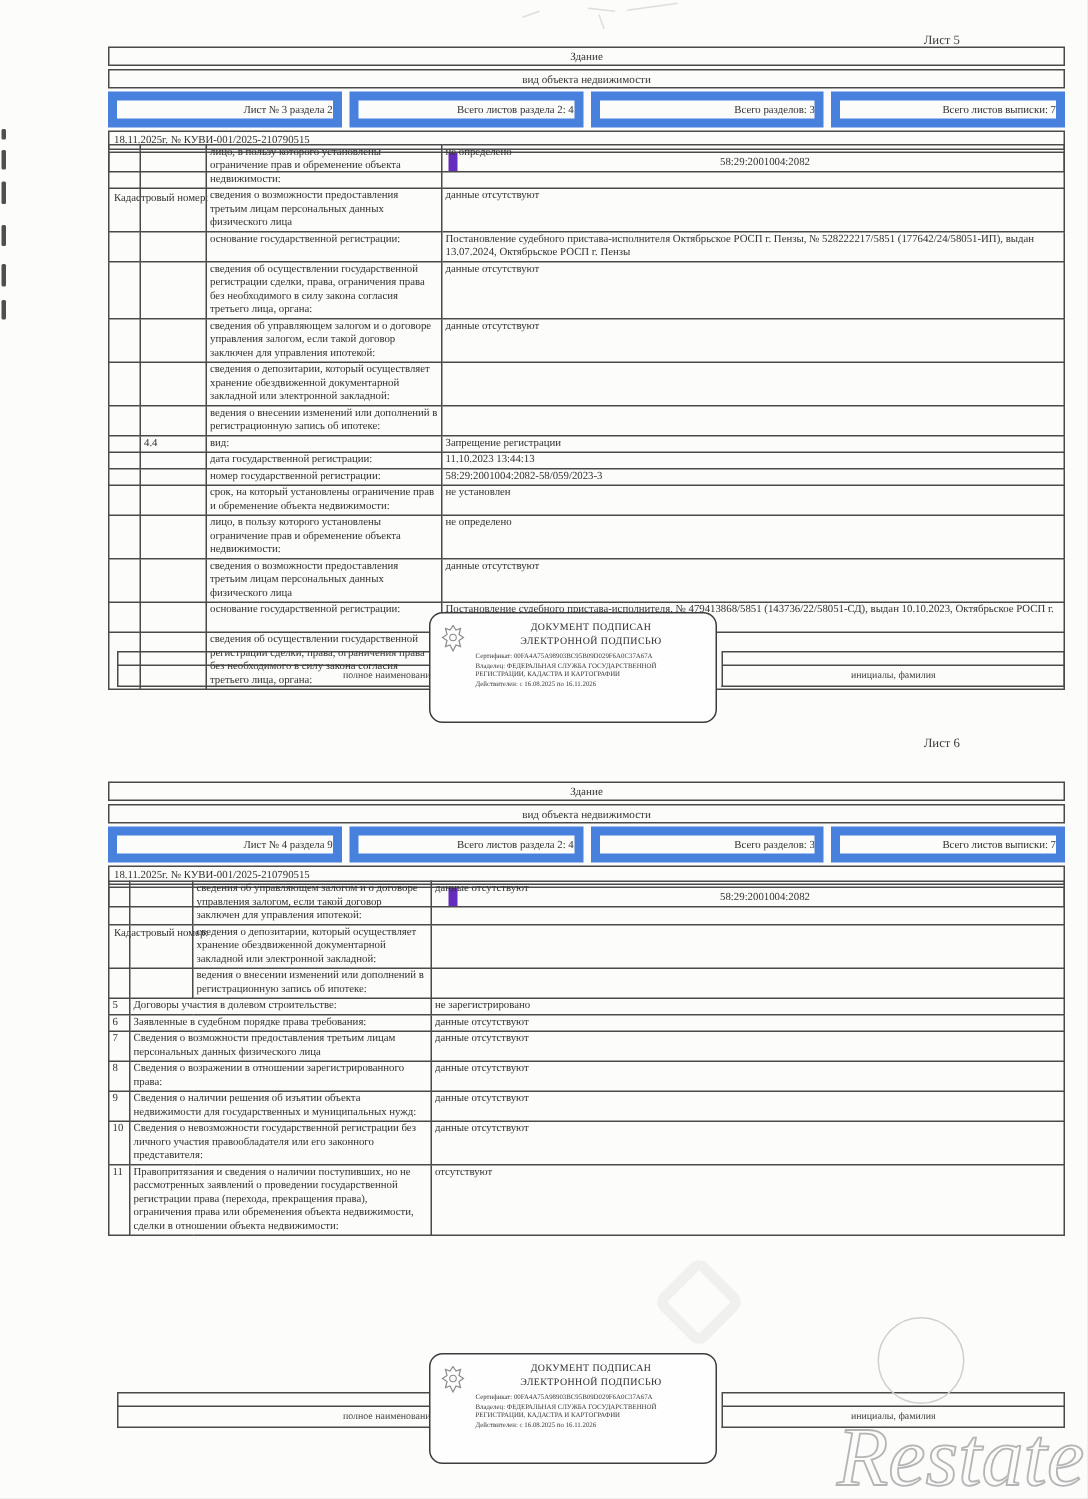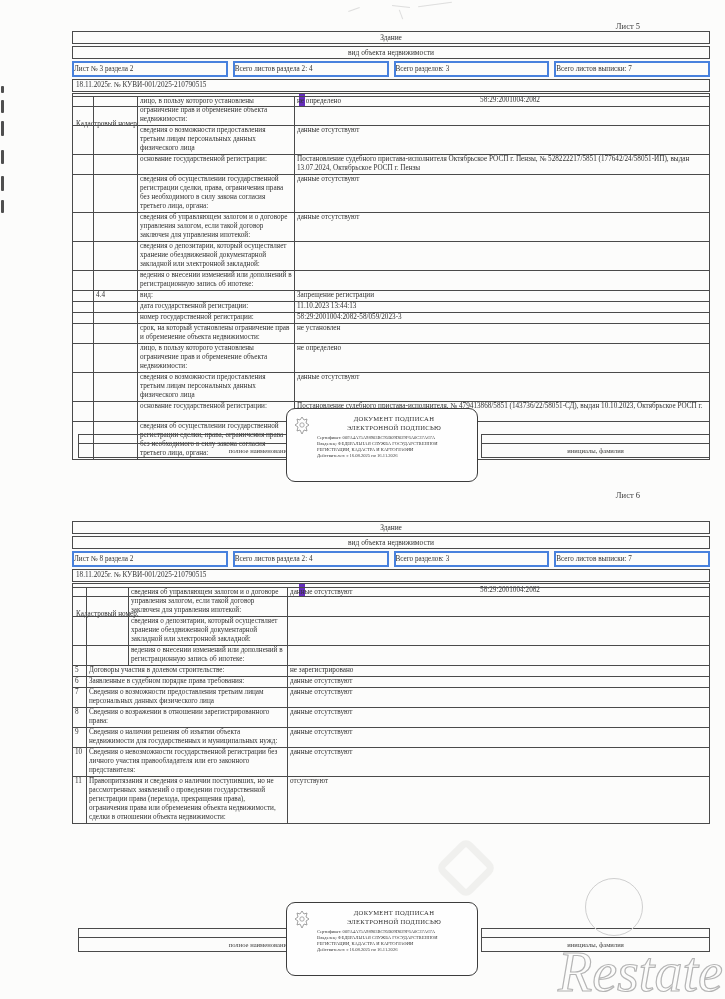--- a/index.html
+++ b/index.html
@@ -4,21 +4,21 @@
 <style>
   html,body{margin:0;padding:0;background:#e9e9e9;}
   .page{position:relative;width:725px;height:999px;background:#fcfcfb;overflow:hidden;
         font-family:"Liberation Serif",serif;color:#333;filter:blur(0.2px) grayscale(0.2);}
   
   .sheet-label{position:absolute;right:85px;font-size:8.5px;color:#3a3a3a;}
   .headblock{position:absolute;left:72px;width:638px;}
   .hbox{border:1px solid #4a4a4a;text-align:center;font-size:7.4px;line-height:11px;height:11px;
         margin-bottom:2px;background:#fcfcfb;overflow:hidden;}
   .hmeta{display:flex;gap:5px;margin-bottom:2px;}
-  .hmeta>div{flex:1;border:2px solid #3b82f6;text-align:left;font-size:7.2px;line-height:12px;height:12px;overflow:hidden;}
+  .hmeta>div{flex:1;border:6px solid #3b82f6;text-align:right;font-size:7.2px;line-height:12px;height:12px;overflow:hidden;}
   .hdate{border:1px solid #4a4a4a;font-size:7.2px;line-height:11px;height:11px;padding-left:3px;text-align:left;margin-bottom:1px;}
   .hcad{border:1px solid #4a4a4a;display:flex;font-size:7.2px;line-height:12px;height:12px;margin-bottom:0;}
   .hcad .lab{width:223px;padding-left:3px;margin-top:24px;}
   .hcad .val{flex:1;border-left:6px solid #6d28d9;padding-left:6px;text-align:center;}
   
   table.dtable{position:absolute;left:72px;width:638px;border-collapse:collapse;table-layout:fixed;}
   table.dtable td{border:1px solid #4a4a4a;vertical-align:top;font-size:7.2px;line-height:1.25;
                   padding:0 2px 1px 2px;word-wrap:break-word;}
   td.c-val{}
   
@@ -199,21 +199,21 @@
       <div>Действителен: с 16.08.2025 по 16.11.2026</div>
     </div>
   </div>
 
   <div class="sheet-label" style="top:490px">Лист 6</div>
 
   <div class="headblock" style="top:521px">
     <div class="hbox">Здание</div>
     <div class="hbox">вид объекта недвижимости</div>
     <div class="hmeta">
-      <div>Лист № 8 раздела 2</div>
+      <div>Лист № 4 раздела 9</div>
       <div>Всего листов раздела 2: 4</div>
       <div>Всего разделов: 3</div>
       <div>Всего листов выписки: 7</div>
     </div>
     <div class="hdate">18.11.2025г. № КУВИ-001/2025-210790515</div>
     <div class="hcad">
       <div class="lab">Кадастровый номер:</div>
       <div class="val">58:29:2001004:2082</div>
     </div>
   </div>

